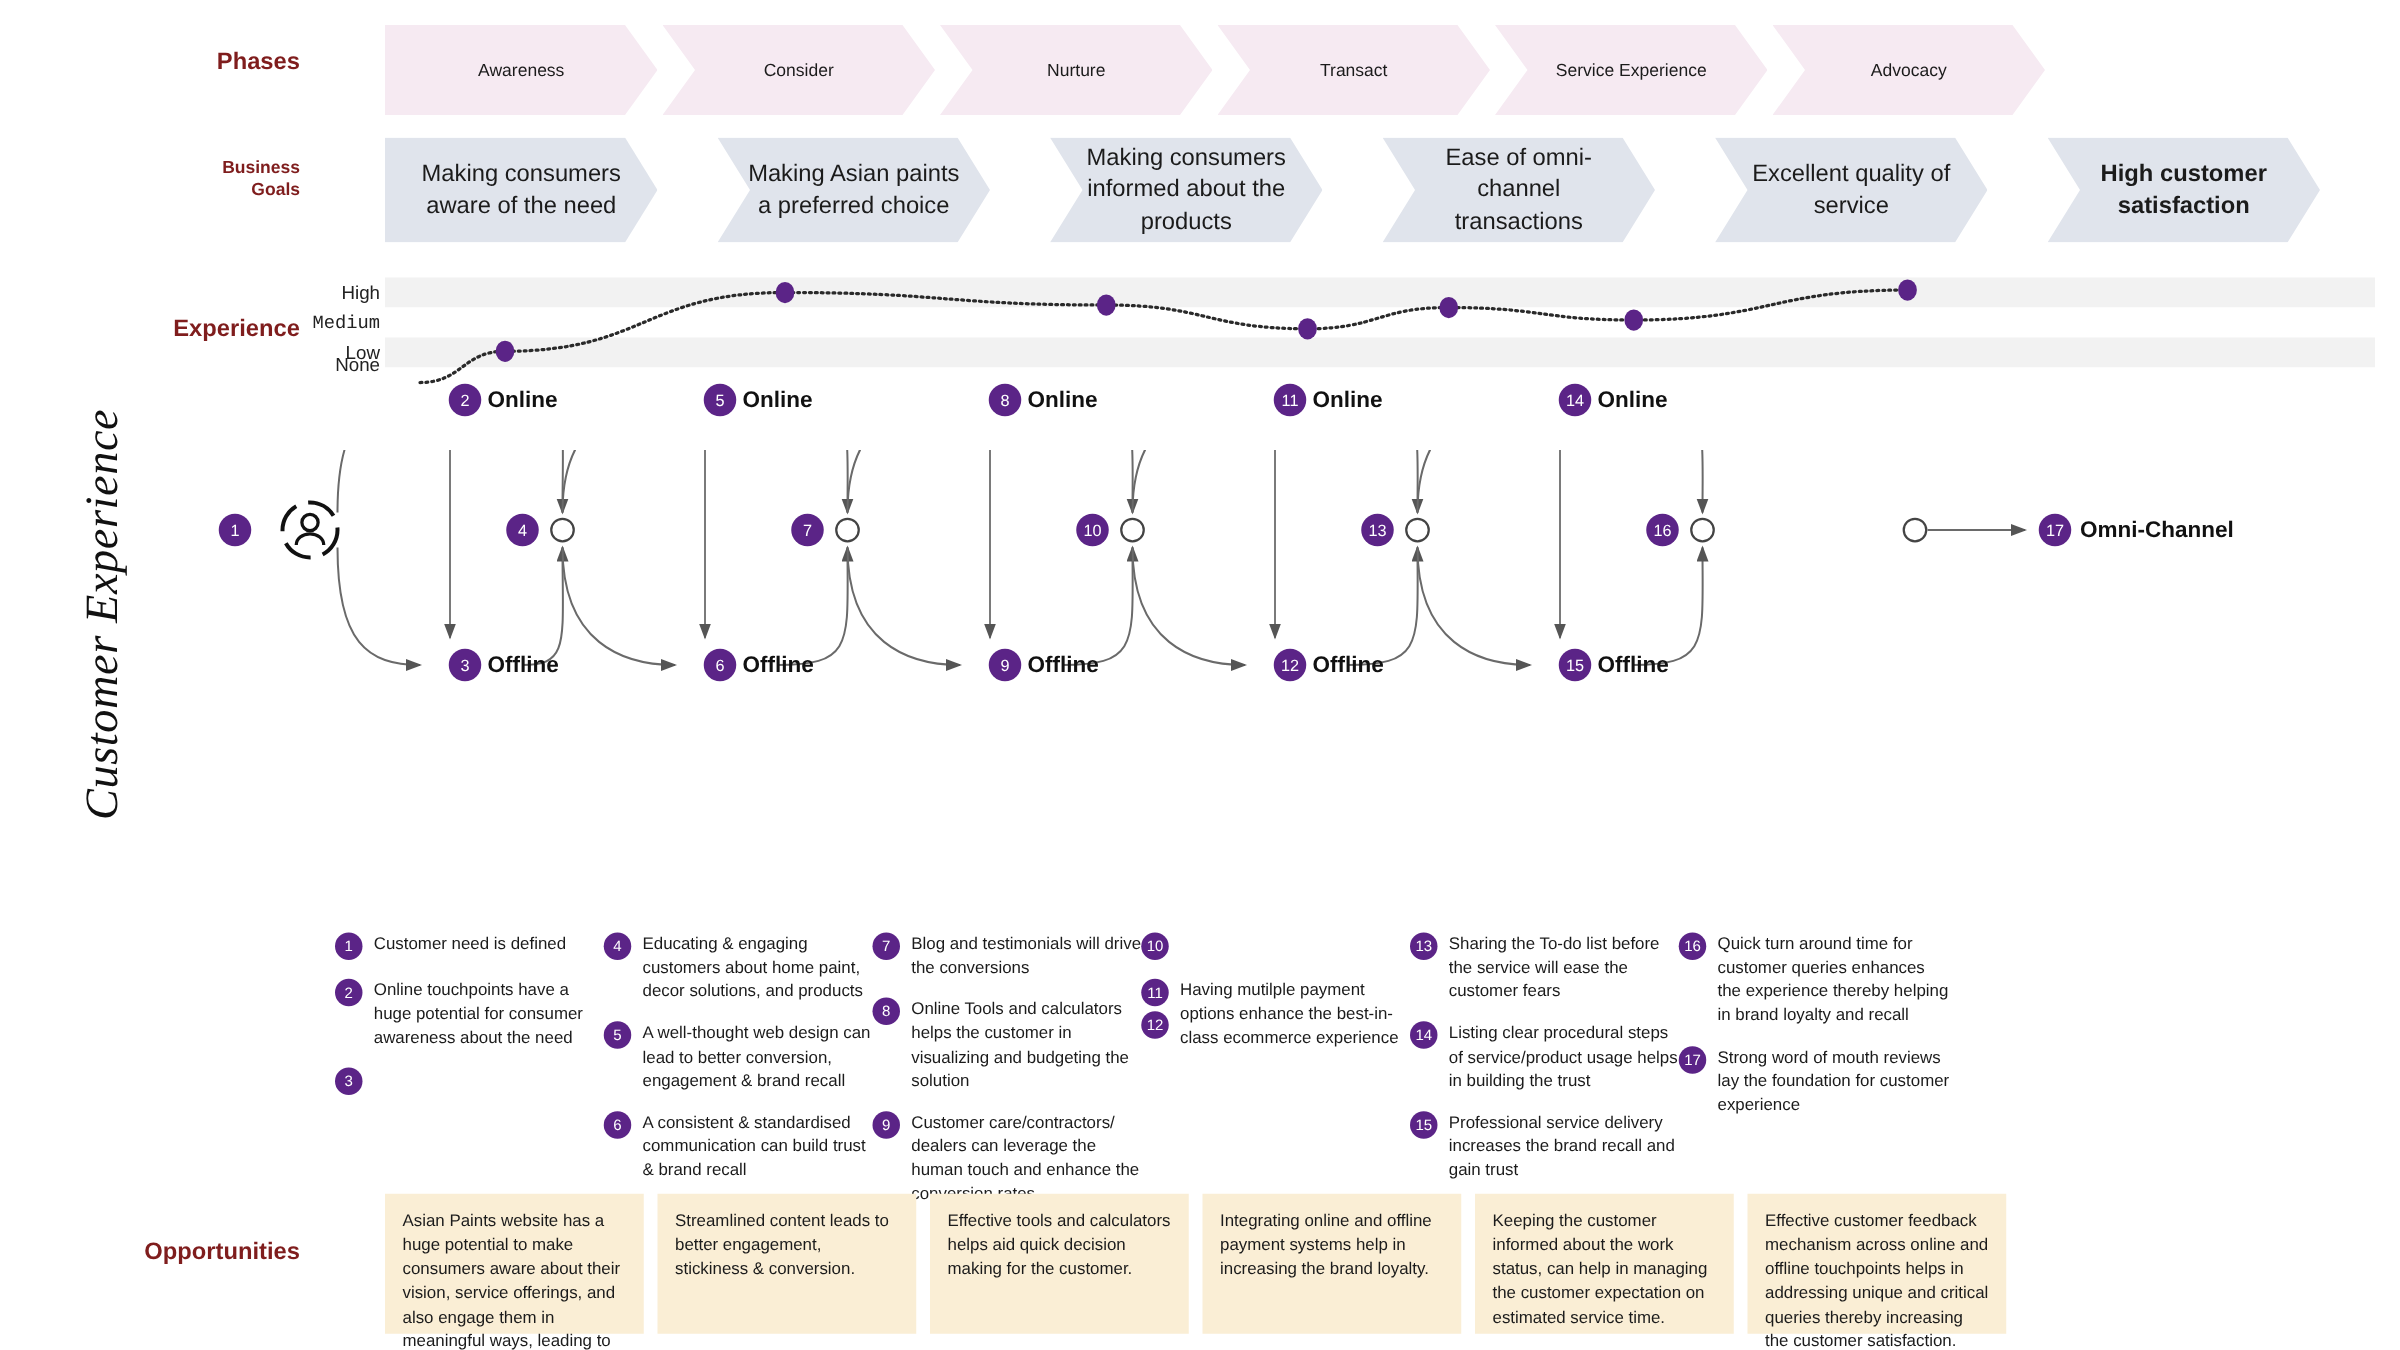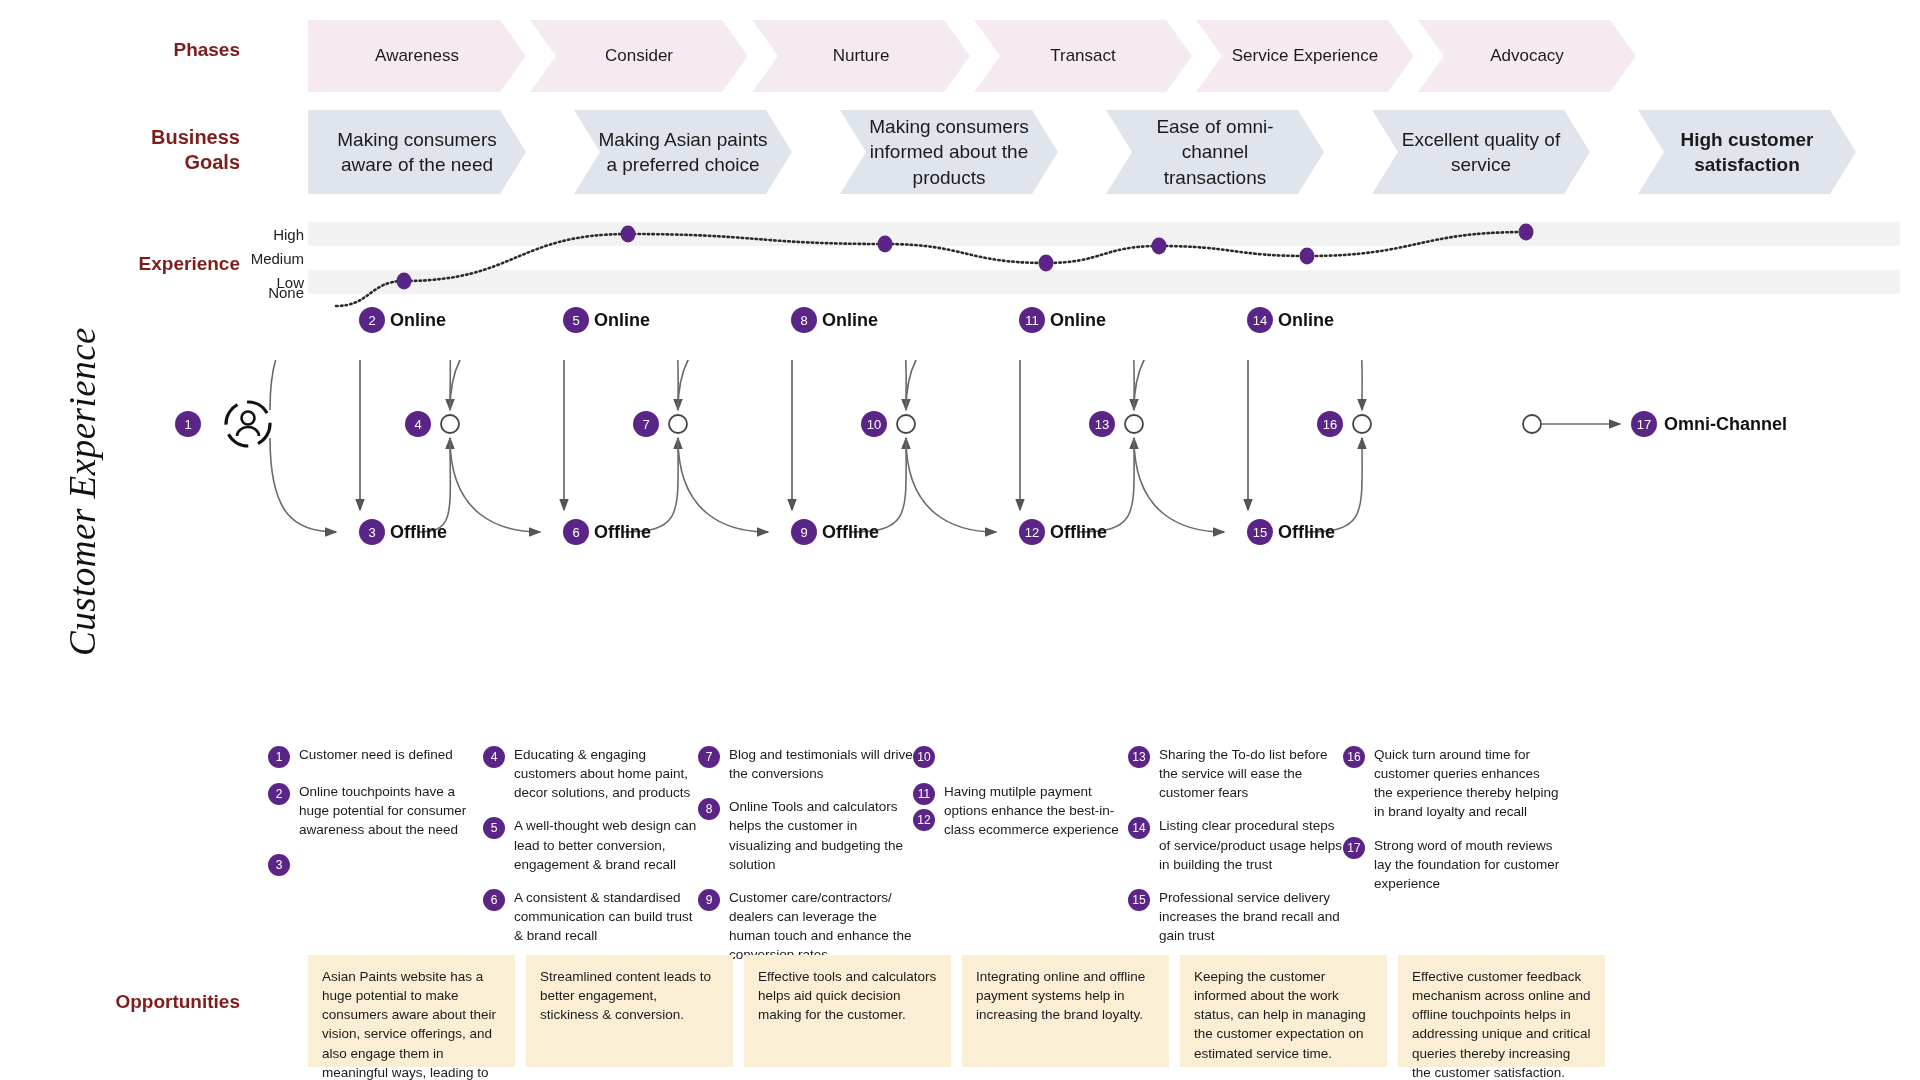--- a/index.html
+++ b/index.html
@@ -29,42 +29,42 @@
 
   
   .rowlabel {
     position: absolute;
     text-align: right;
     font-weight: bold;
     color: #7f1d1d;
     line-height: 1.25;
   }
   .rl-phases      { left: 60px;  top: 38px;  width: 180px; font-size: 19px; }
-  .rl-goals       { left: 60px;  top: 125px; width: 180px; font-size: 20px; }
+  .rl-goals       { left: 60px;  top: 125px; width: 180px; font-size: 14px; }
   .rl-experience  { left: 20px;  top: 252px; width: 220px; font-size: 19px; }
   .rl-opps        { left: 40px;  top: 990px; width: 200px; font-size: 19px; }
 
   
   .band { position: absolute; left: 308px; display: flex; }
   .chev {
     position: relative;
     height: 100%;
     display: flex; align-items: center; justify-content: center;
     text-align: center;
     color: #1b1b1b;
     padding: 0 22px;
     margin-right: 4px;
     clip-path: polygon(0 0, calc(100% - 26px) 0, 100% 50%, calc(100% - 26px) 100%, 0 100%, 26px 50%);
   }
   .chev:first-child {
     clip-path: polygon(0 0, calc(100% - 26px) 0, 100% 50%, calc(100% - 26px) 100%, 0 100%);
   }
 
   .band-phases { top: 20px; height: 72px; }
-  .band-phases .chev { background: #f6eaf2; font-size: 17px; }
+  .band-phases .chev { background: #f6eaf2; font-size: 14px; }
 
   .band-goals { top: 110px; height: 84px; gap: 44px; }
   .band-goals .chev { background: #e0e4ec; font-size: 19px; line-height: 1.32; }
 
   
   .exp-wrap { position: absolute; left: 308px; top: 222px; width: 1592px; height: 96px; }
   .exp-axis {
     position: absolute; left: -58px; top: 0; width: 58px; height: 96px;
   }
   .exp-axis span {
@@ -175,21 +175,21 @@
         <span>Excellent quality of service</span>
       </div>
       <div class="chev" style="width: 218px; font-weight: bold;">
         <span>High customer satisfaction</span>
       </div>
     </div>
 
   <div class="exp-wrap">
     <div class="exp-axis" id="exp-axis">
         <span style="top: 4px;">High</span>
-        <span style="top: 28px;">Medium</span>
+        <span style="top: 28px; font-family: Liberation Mono, monospace;">Medium</span>
         <span style="top: 52px;">Low</span>
         <span style="top: 62px;">None</span>
       </div>
     <div class="exp-band" style="top:0px;"></div>
     <div class="exp-band alt" style="top:24px;"></div>
     <div class="exp-band" style="top:48px;"></div>
     <div class="exp-band alt" style="top:72px;"></div>
     <svg class="exp-svg" id="exp-svg" viewBox="0 0 1592 96">
         <path d="M 28 84 C 62 84 62 59 96 59 C 208 59 208 12 320 12 C 448.5 12 448.5 22 577 22 C 657.5 22 657.5 41 738 41 C 794.5 41 794.5 24 851 24 C 925 24 925 34 999 34 C 1108.5 34 1108.5 10 1218 10" fill="none" stroke="#2a2a2a" stroke-width="2.6" stroke-dasharray="1.5 3.2" stroke-linecap="round"></path>
         <ellipse cx="96" cy="59" rx="7.5" ry="8.5" fill="#5b2487"></ellipse>

